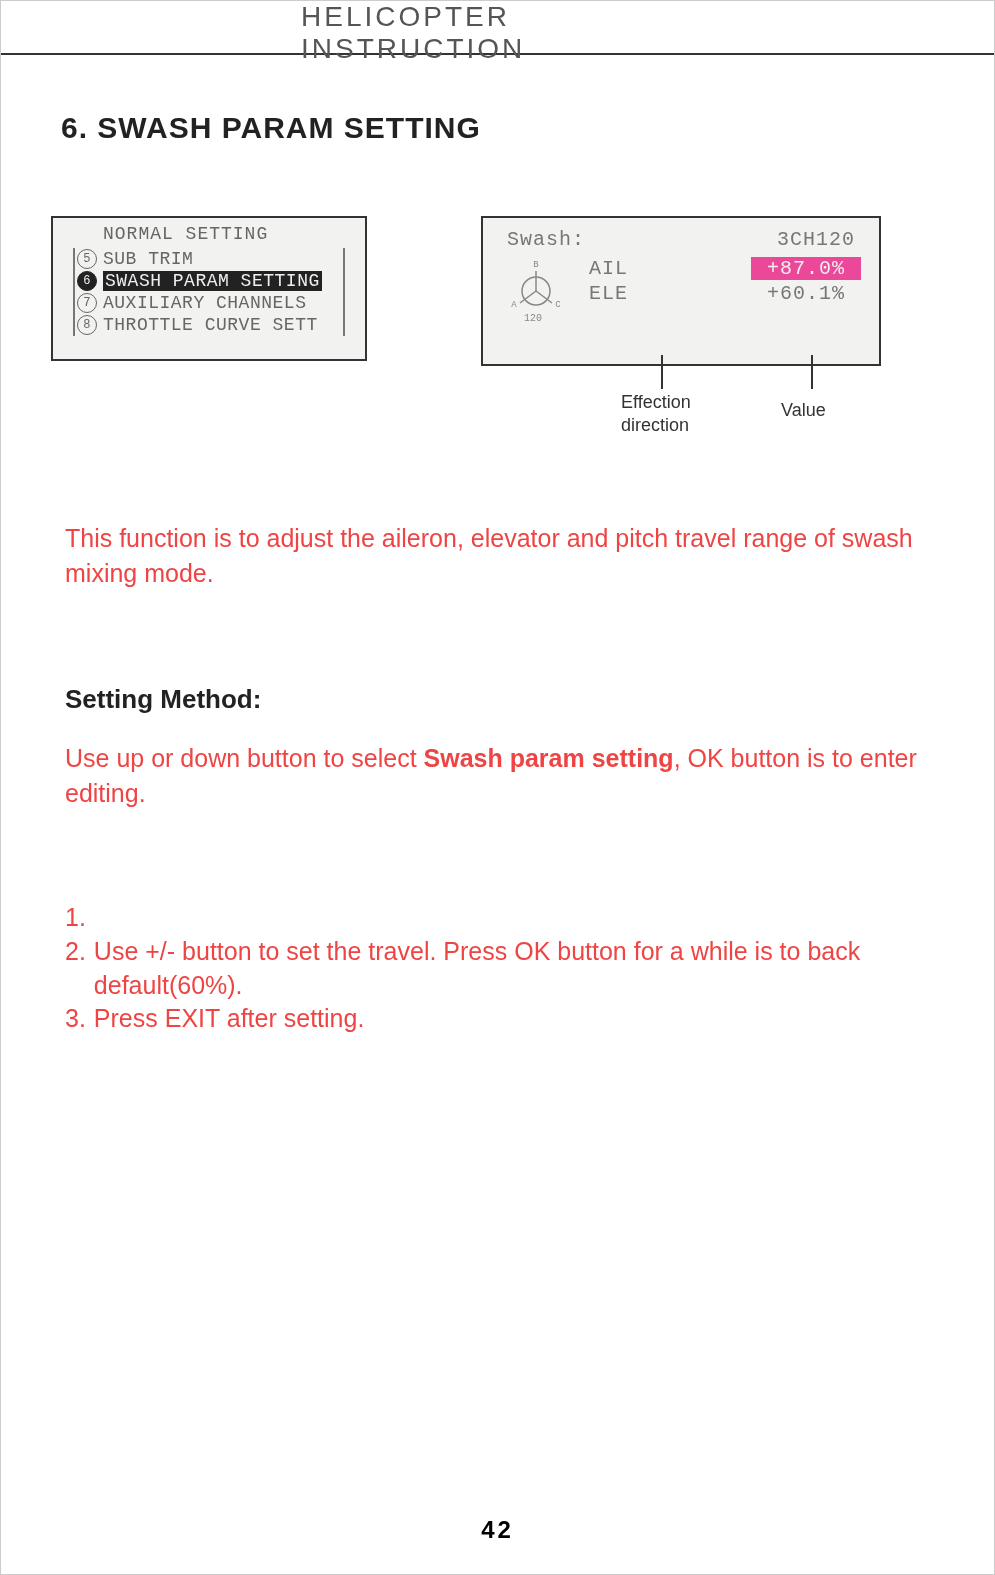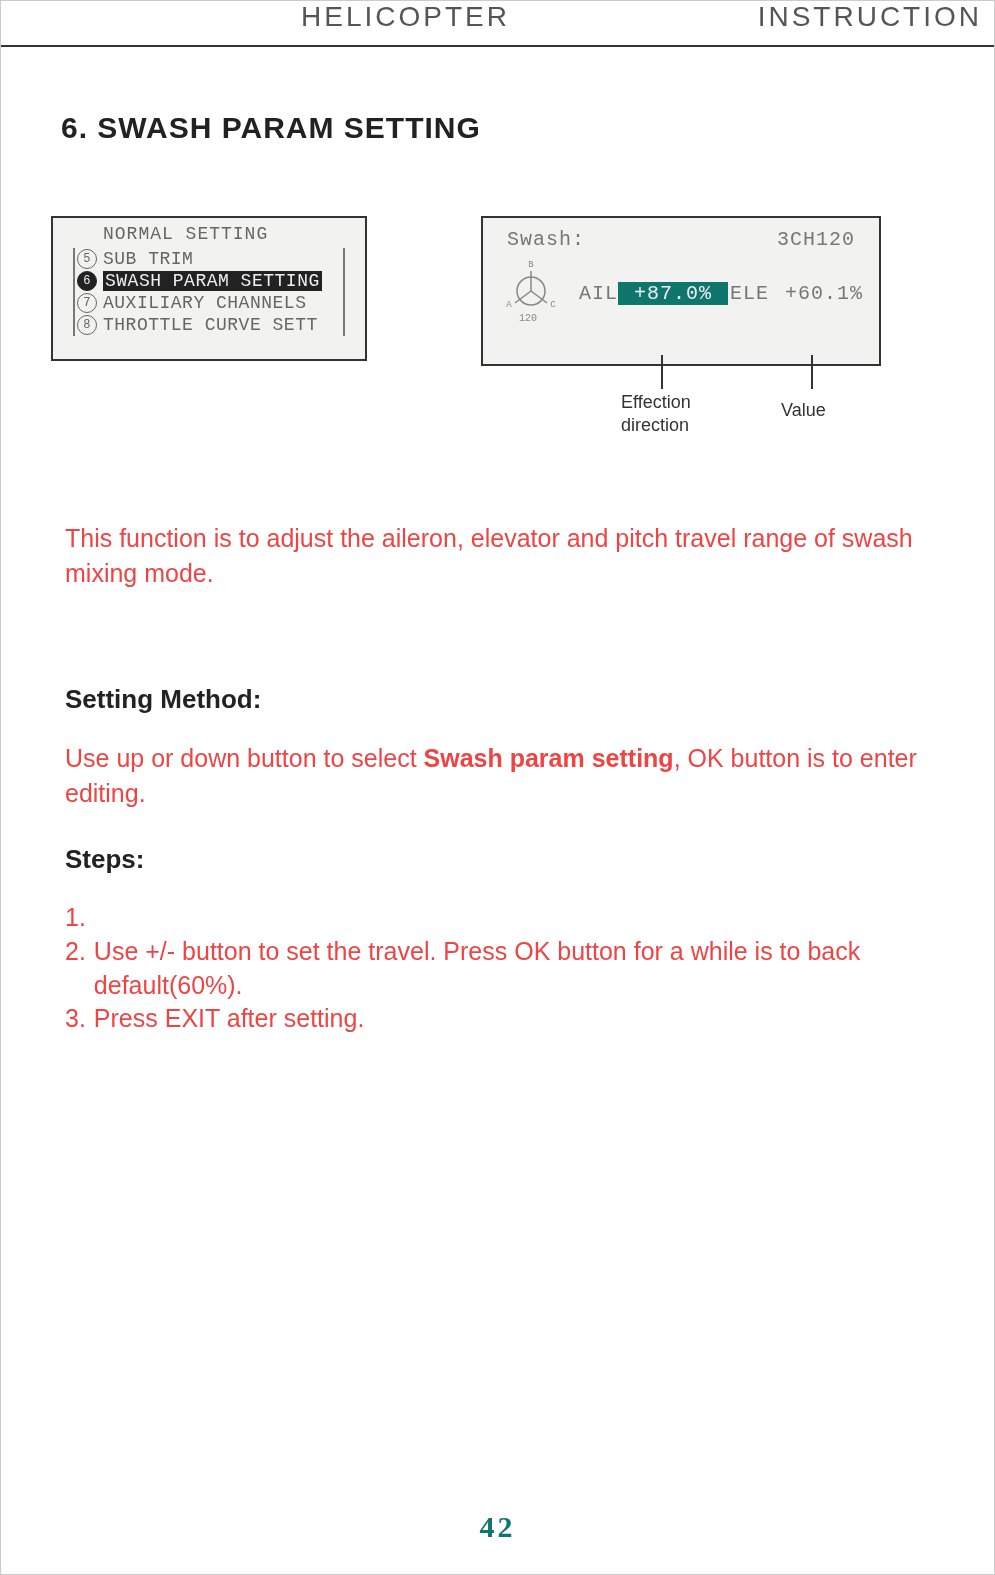--- a/index.html
+++ b/index.html
@@ -15,30 +15,31 @@
     position: relative;
     border: 1px solid #cccccc;
     box-sizing: border-box;
     background: #ffffff;
   }
   .header {
     position: absolute;
     top: 0;
     left: 0;
     right: 0;
-    height: 46px;
+    height: 54px;
     display: flex;
     justify-content: space-between;
     align-items: flex-start;
     padding: 0 12px 0 300px;
     font-size: 28px;
     letter-spacing: 3px;
     color: #555555;
     border-bottom: 2px solid #333333;
     box-sizing: border-box;
+    flex-direction: column;
   }
   .section-title {
     position: absolute;
     top: 110px;
     left: 60px;
     font-size: 30px;
     font-weight: bold;
     color: #222222;
     letter-spacing: 1px;
   }
@@ -123,38 +124,38 @@
   .lcd2-iconcol {
     width: 70px;
     display: flex;
     align-items: center;
     justify-content: center;
     color: #888888;
   }
   .lcd2-table {
     flex: 1;
     display: flex;
-    flex-direction: row;
+    flex-direction: column;
     gap: 2px;
   }
   .lcd2-row {
     display: flex;
     justify-content: space-between;
     font-family: "Courier New", monospace;
     font-size: 20px;
     color: #777777;
     letter-spacing: 1px;
     align-items: center;
   }
   .lcd2-val {
     width: 110px;
     text-align: center;
   }
   .lcd2-val.selected {
-    background: #0f766e;
+    background: #ec4899;
     color: #eeeeee;
   }
   .callout-line {
     position: absolute;
     background: #333333;
   }
   .callout-text {
     position: absolute;
     font-size: 18px;
     color: #333333;
@@ -178,25 +179,24 @@
     gap: 8px;
   }
   .step-li .num {
     flex-shrink: 0;
   }
   .page-num {
     position: absolute;
     bottom: 30px;
     left: 50%;
     transform: translateX(-50%);
-    font-size: 30px;
+    font-size: 24px;
     letter-spacing: 3px;
     font-weight: bold;
-    color: #0f766e;
-    font-family: Liberation Serif, serif;
+    color: #000000;
   }
 </style>
 </head>
 <body>
 
 <div class="page">
 
   <div class="header">
     <span>HELICOPTER</span>
     <span>INSTRUCTION</span>
@@ -265,21 +265,20 @@
   <div class="callout-text" style="top:398px; left:780px;">Value</div>
 
   <div class="body-para" style="top:520px;">This function is to adjust the aileron, elevator and pitch travel range of swash mixing mode.</div>
 
   <div class="body-para subheading" style="top:680px;">Setting Method:</div>
 
   <div class="body-para" style="top:740px;">
     <span>Use up or down button to select </span><b>Swash param setting</b><span>, OK button is to enter editing.</span>
   </div>
 
-  <div class="body-para subheading" style="top:840px;">Steps:</div>
 
   <div class="body-para" style="top:900px; line-height:1.35;" id="steps-list">
       <div class="step-li">
         <span class="num">1.</span>
       </div>
       <div class="step-li">
         <span class="num">2.</span>
         <span>Use +/- button to set the travel. Press OK button for a while is to back default(60%).</span>
       </div>
       <div class="step-li">

